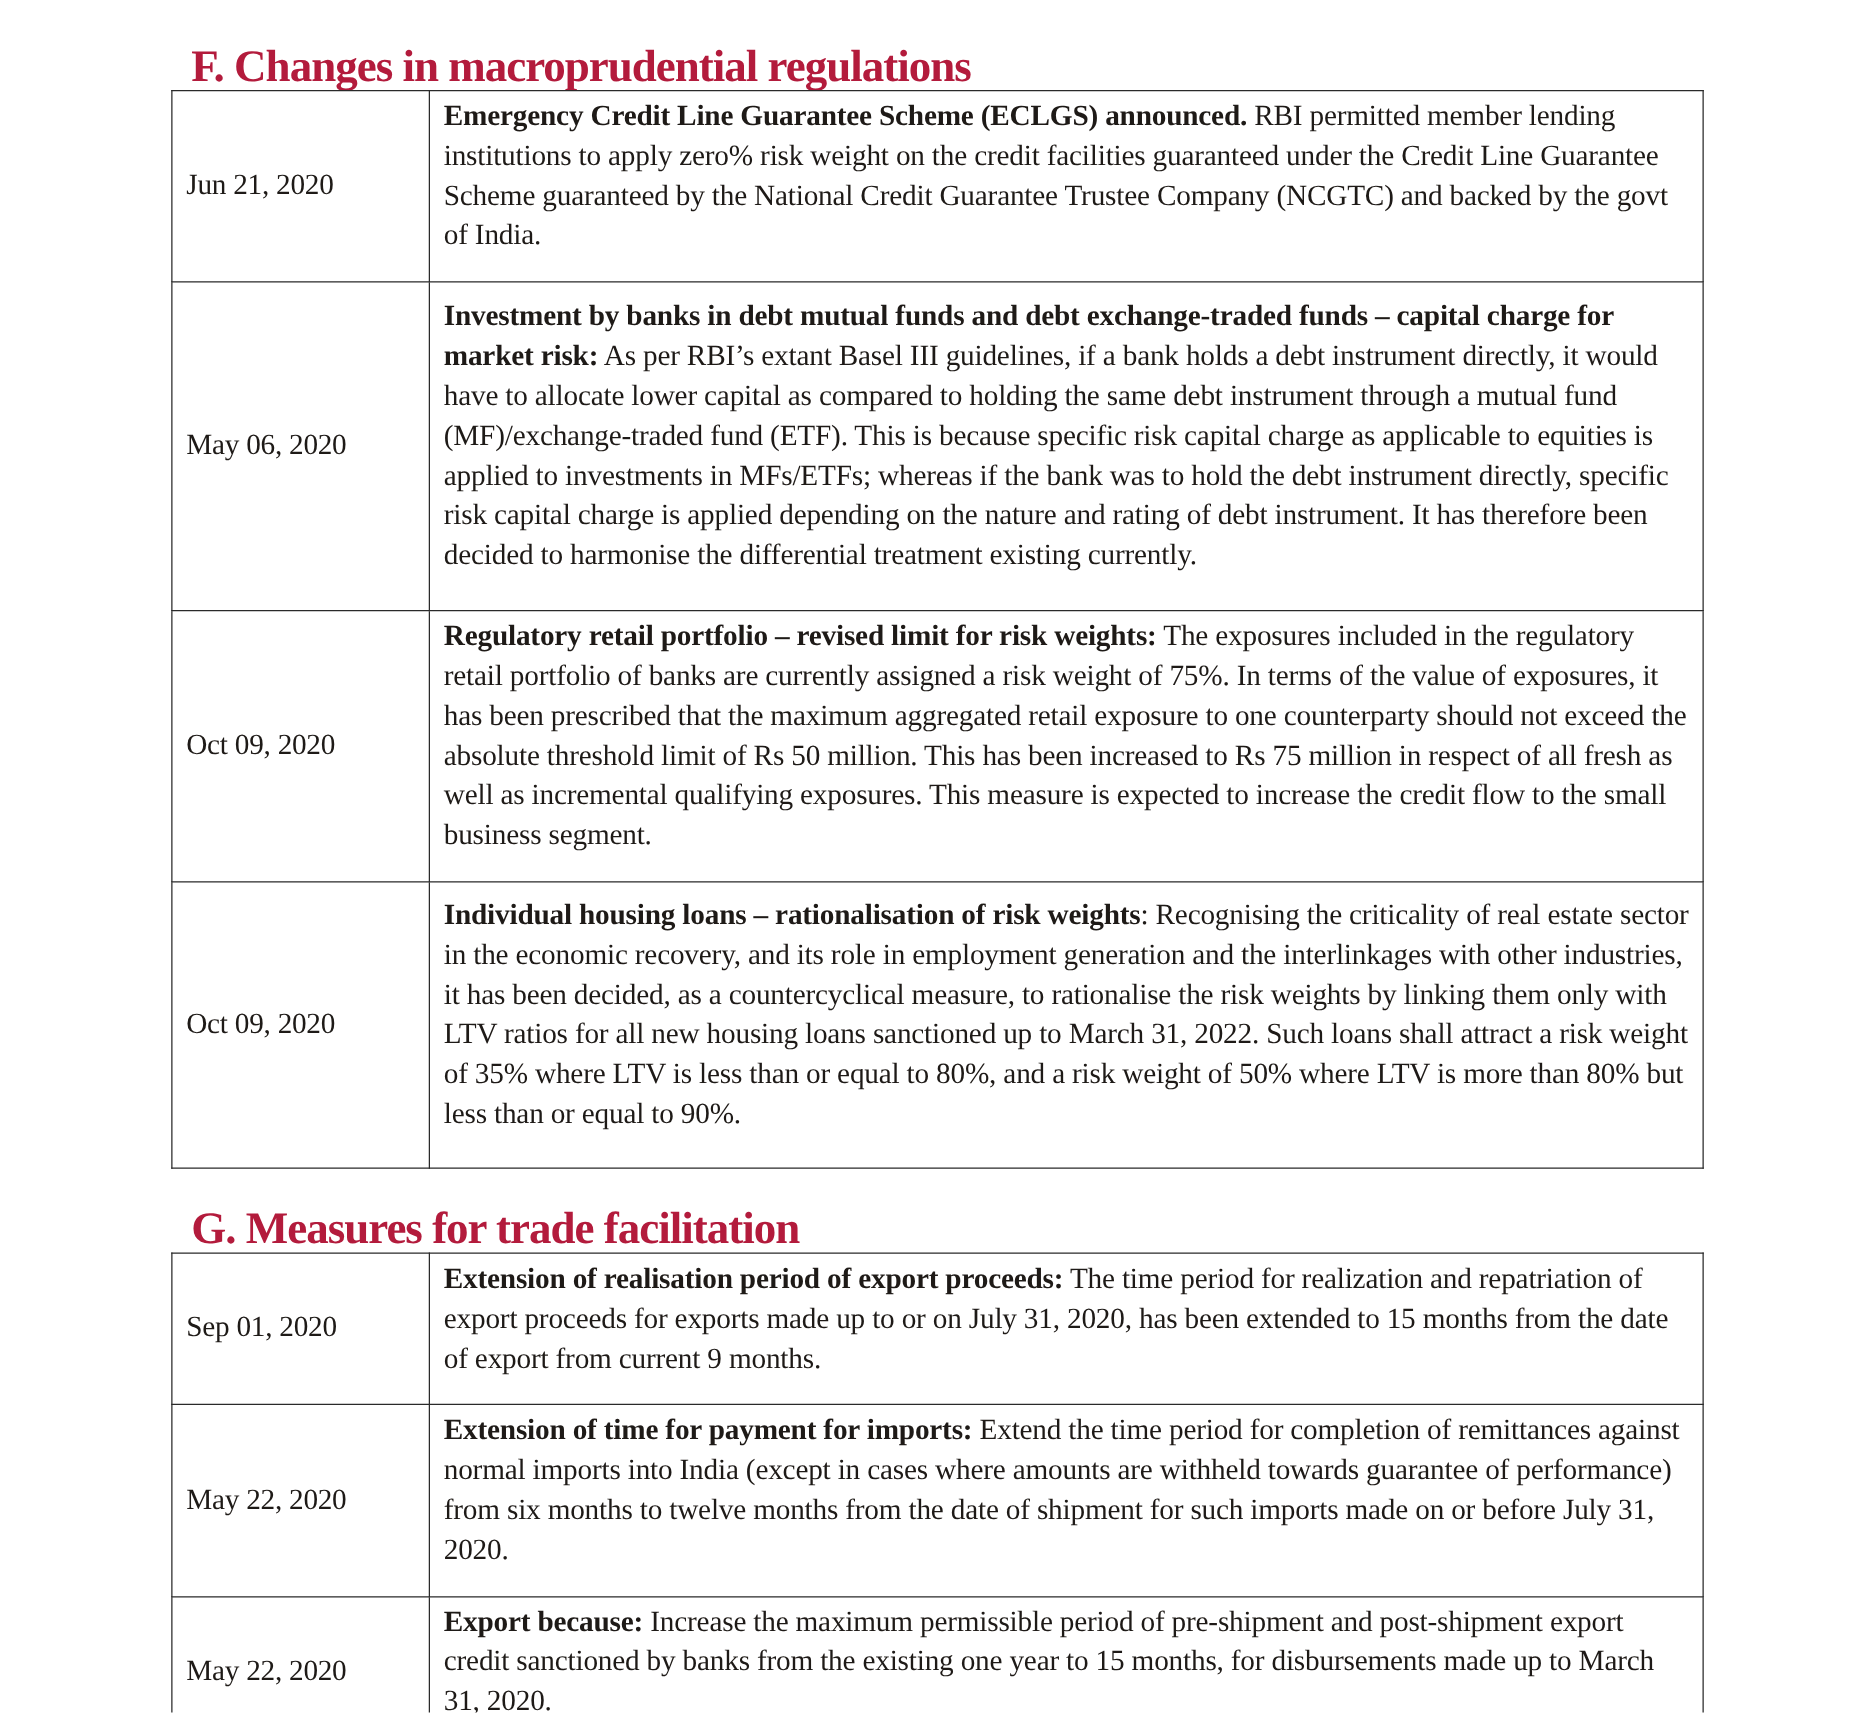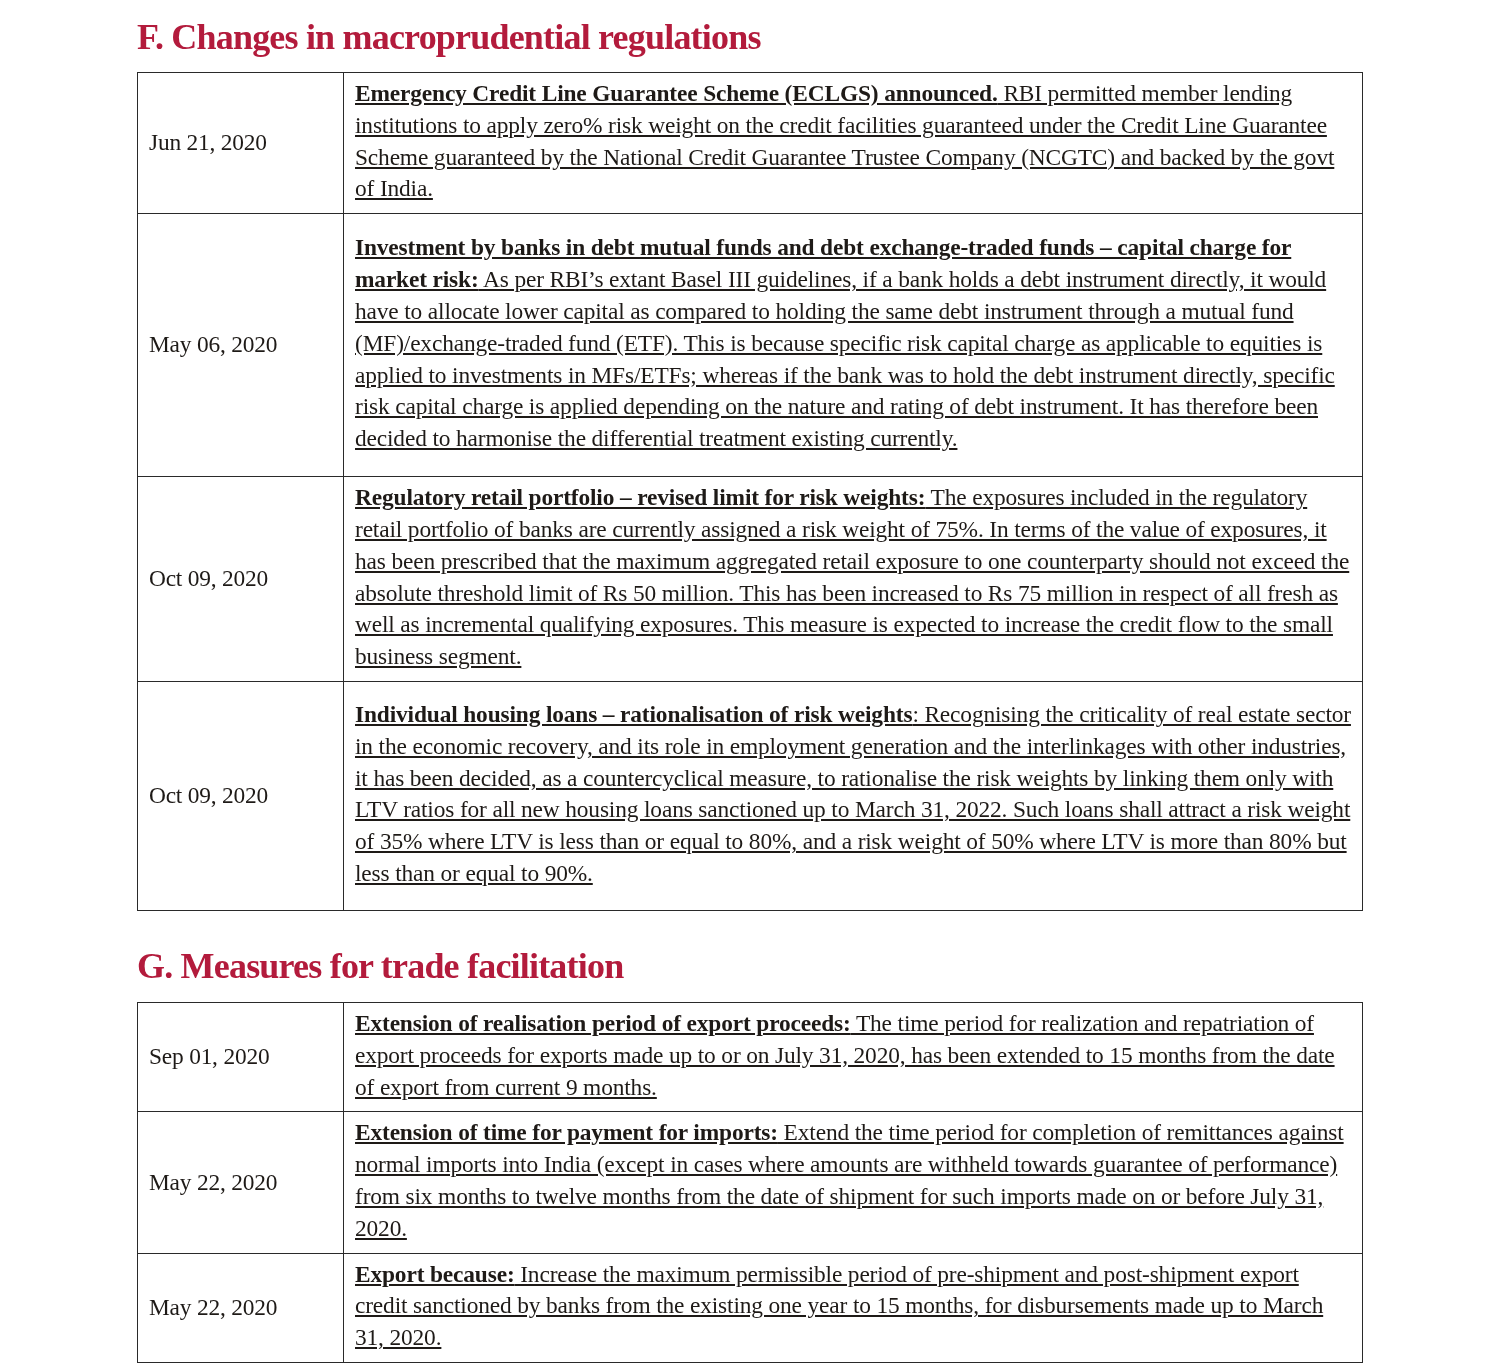--- a/index.html
+++ b/index.html
@@ -1,21 +1,21 @@
 <!DOCTYPE html>
 <html><head>
 <meta charset="utf-8">
 <style>
   html, body { margin: 0; padding: 0; background: #ffffff; }
   body {
     width: 1500px; height: 1370px; position: relative; overflow: hidden;
     font-family: "Liberation Serif", "DejaVu Serif", serif; color: #1e1a17;
   }
   .section-title {
-    position: absolute; left: 137px; margin: 0;
+    position: absolute; left: 137px; margin: 16px;
     font-family: "Liberation Serif", serif;
     font-size: 36px; font-weight: bold; letter-spacing: -0.8px;
     color: #b31b3c; line-height: 40px;
   }
   #title-f { top: 17px; }
   #title-g { top: 946px; }
   table.reg {
     position: absolute; left: 137px; width: 1226px;
     border-collapse: collapse; table-layout: fixed;
   }
@@ -23,21 +23,21 @@
   #table-g { top: 1002px; }
   table.reg td {
     border: 1.5px solid #2a2a2a; vertical-align: middle;
     font-size: 23.4px; line-height: 31.8px;
   }
   td.date-cell {
     width: 194px; font-weight: normal; padding: 0 0 0 11px;
     font-size: 23.5px; letter-spacing: -0.2px;
   }
   td.desc-cell {
-    padding: 5px 10px 8px 11px; letter-spacing: -0.15px; text-decoration: underline;
+    padding: 5px 10px 20px 11px; letter-spacing: -0.15px;
   }
   .lead { font-weight: bold; }
 </style>
 </head>
 <body>
 
 <h2 id="title-f" class="section-title">F. Changes in macroprudential regulations</h2>
 
 <table id="table-f" class="reg">
   <tbody>

